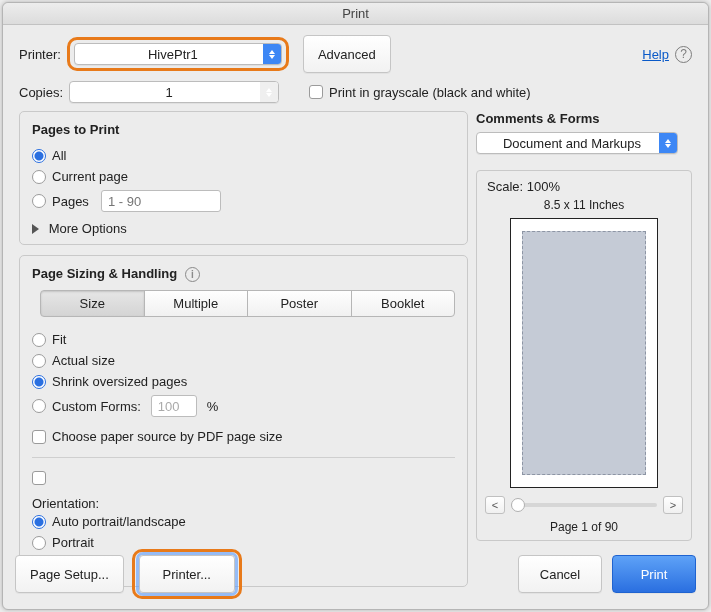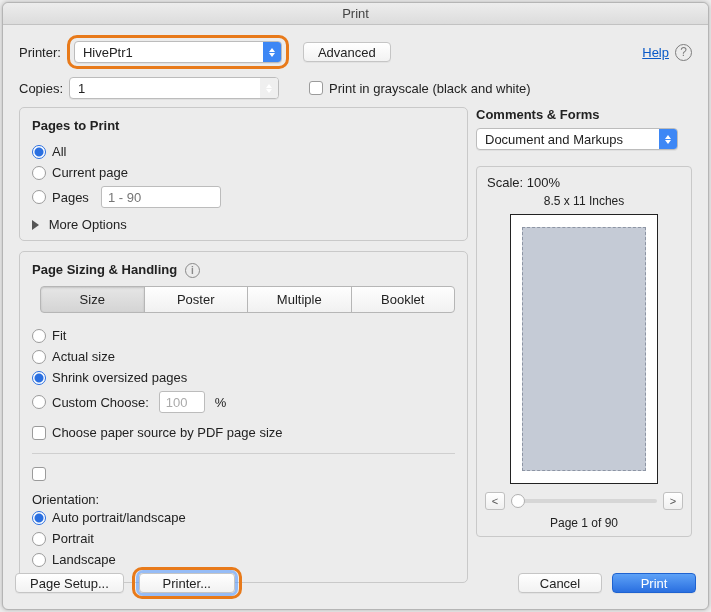--- a/index.html
+++ b/index.html
@@ -39,21 +39,21 @@
     display: inline-flex;
     align-items: center;
     background: #fff;
     border: 1px solid #bcbcbc;
     border-radius: 4px;
     height: 22px;
     font-size: 13px;
     padding: 0 0 0 8px;
     box-shadow: 0 1px 0 rgba(0,0,0,0.05);
   }
-  .mac-select .sel-text { flex: 1; }
+  .mac-select .sel-text { flex: 1; text-align: center; }
   .mac-select .chev {
     width: 18px;
     height: 100%;
     background: #3d87f5;
     border-radius: 0 3px 3px 0;
     display: flex;
     flex-direction: column;
     justify-content: center;
     align-items: center;
     gap: 1px;
@@ -70,21 +70,21 @@
     border: 3px solid #e87a1a;
     border-radius: 10px;
     padding: 3px 4px;
     display: inline-flex;
     align-items: center;
   }
   .btn {
     background: linear-gradient(#ffffff,#f2f2f2);
     border: 1px solid #c5c5c5;
     border-radius: 4px;
-    height: 20px;
+    height: 38px;
     padding: 0 14px;
     font-size: 13px;
     color: #222;
     display: inline-flex;
     align-items: center;
     justify-content: center;
     box-shadow: 0 1px 0 rgba(0,0,0,0.04);
   }
   .btn.primary {
     background: linear-gradient(#5ea2f7,#2a6fe0);
@@ -286,40 +286,40 @@
           </div>
         </div>
 
         <div class="groupbox">
           <div class="title">
             <span>Page Sizing &amp; Handling</span>
             <span class="info-i">i</span>
           </div>
           <div class="seg-group">
             <div class="seg active">Size</div>
+            <div class="seg">Multiple</div>
             <div class="seg">Poster</div>
-            <div class="seg">Multiple</div>
             <div class="seg">Booklet</div>
           </div>
 
           <label class="radio">
               <span class="dot"></span>
               <span>Fit</span>
             </label><br>
           <label class="radio">
               <span class="dot"></span>
               <span>Actual size</span>
             </label><br>
           <label class="radio checked">
               <span class="dot"></span>
               <span>Shrink oversized pages</span>
             </label><br>
           <label class="radio">
             <span class="dot"></span>
-            <span>Custom Choose:</span>
+            <span>Custom Forms:</span>
             <input class="textfield" style="width: 46px; color: rgb(170, 170, 170); margin: 0px 4px;" value="100">
             <span>%</span>
           </label>
           <div style="height:6px"></div>
           <label class="checkbox">
               <span class="box"></span>
               <span>Choose paper source by PDF page size</span>
             </label>
 
           <div class="divider"></div>

